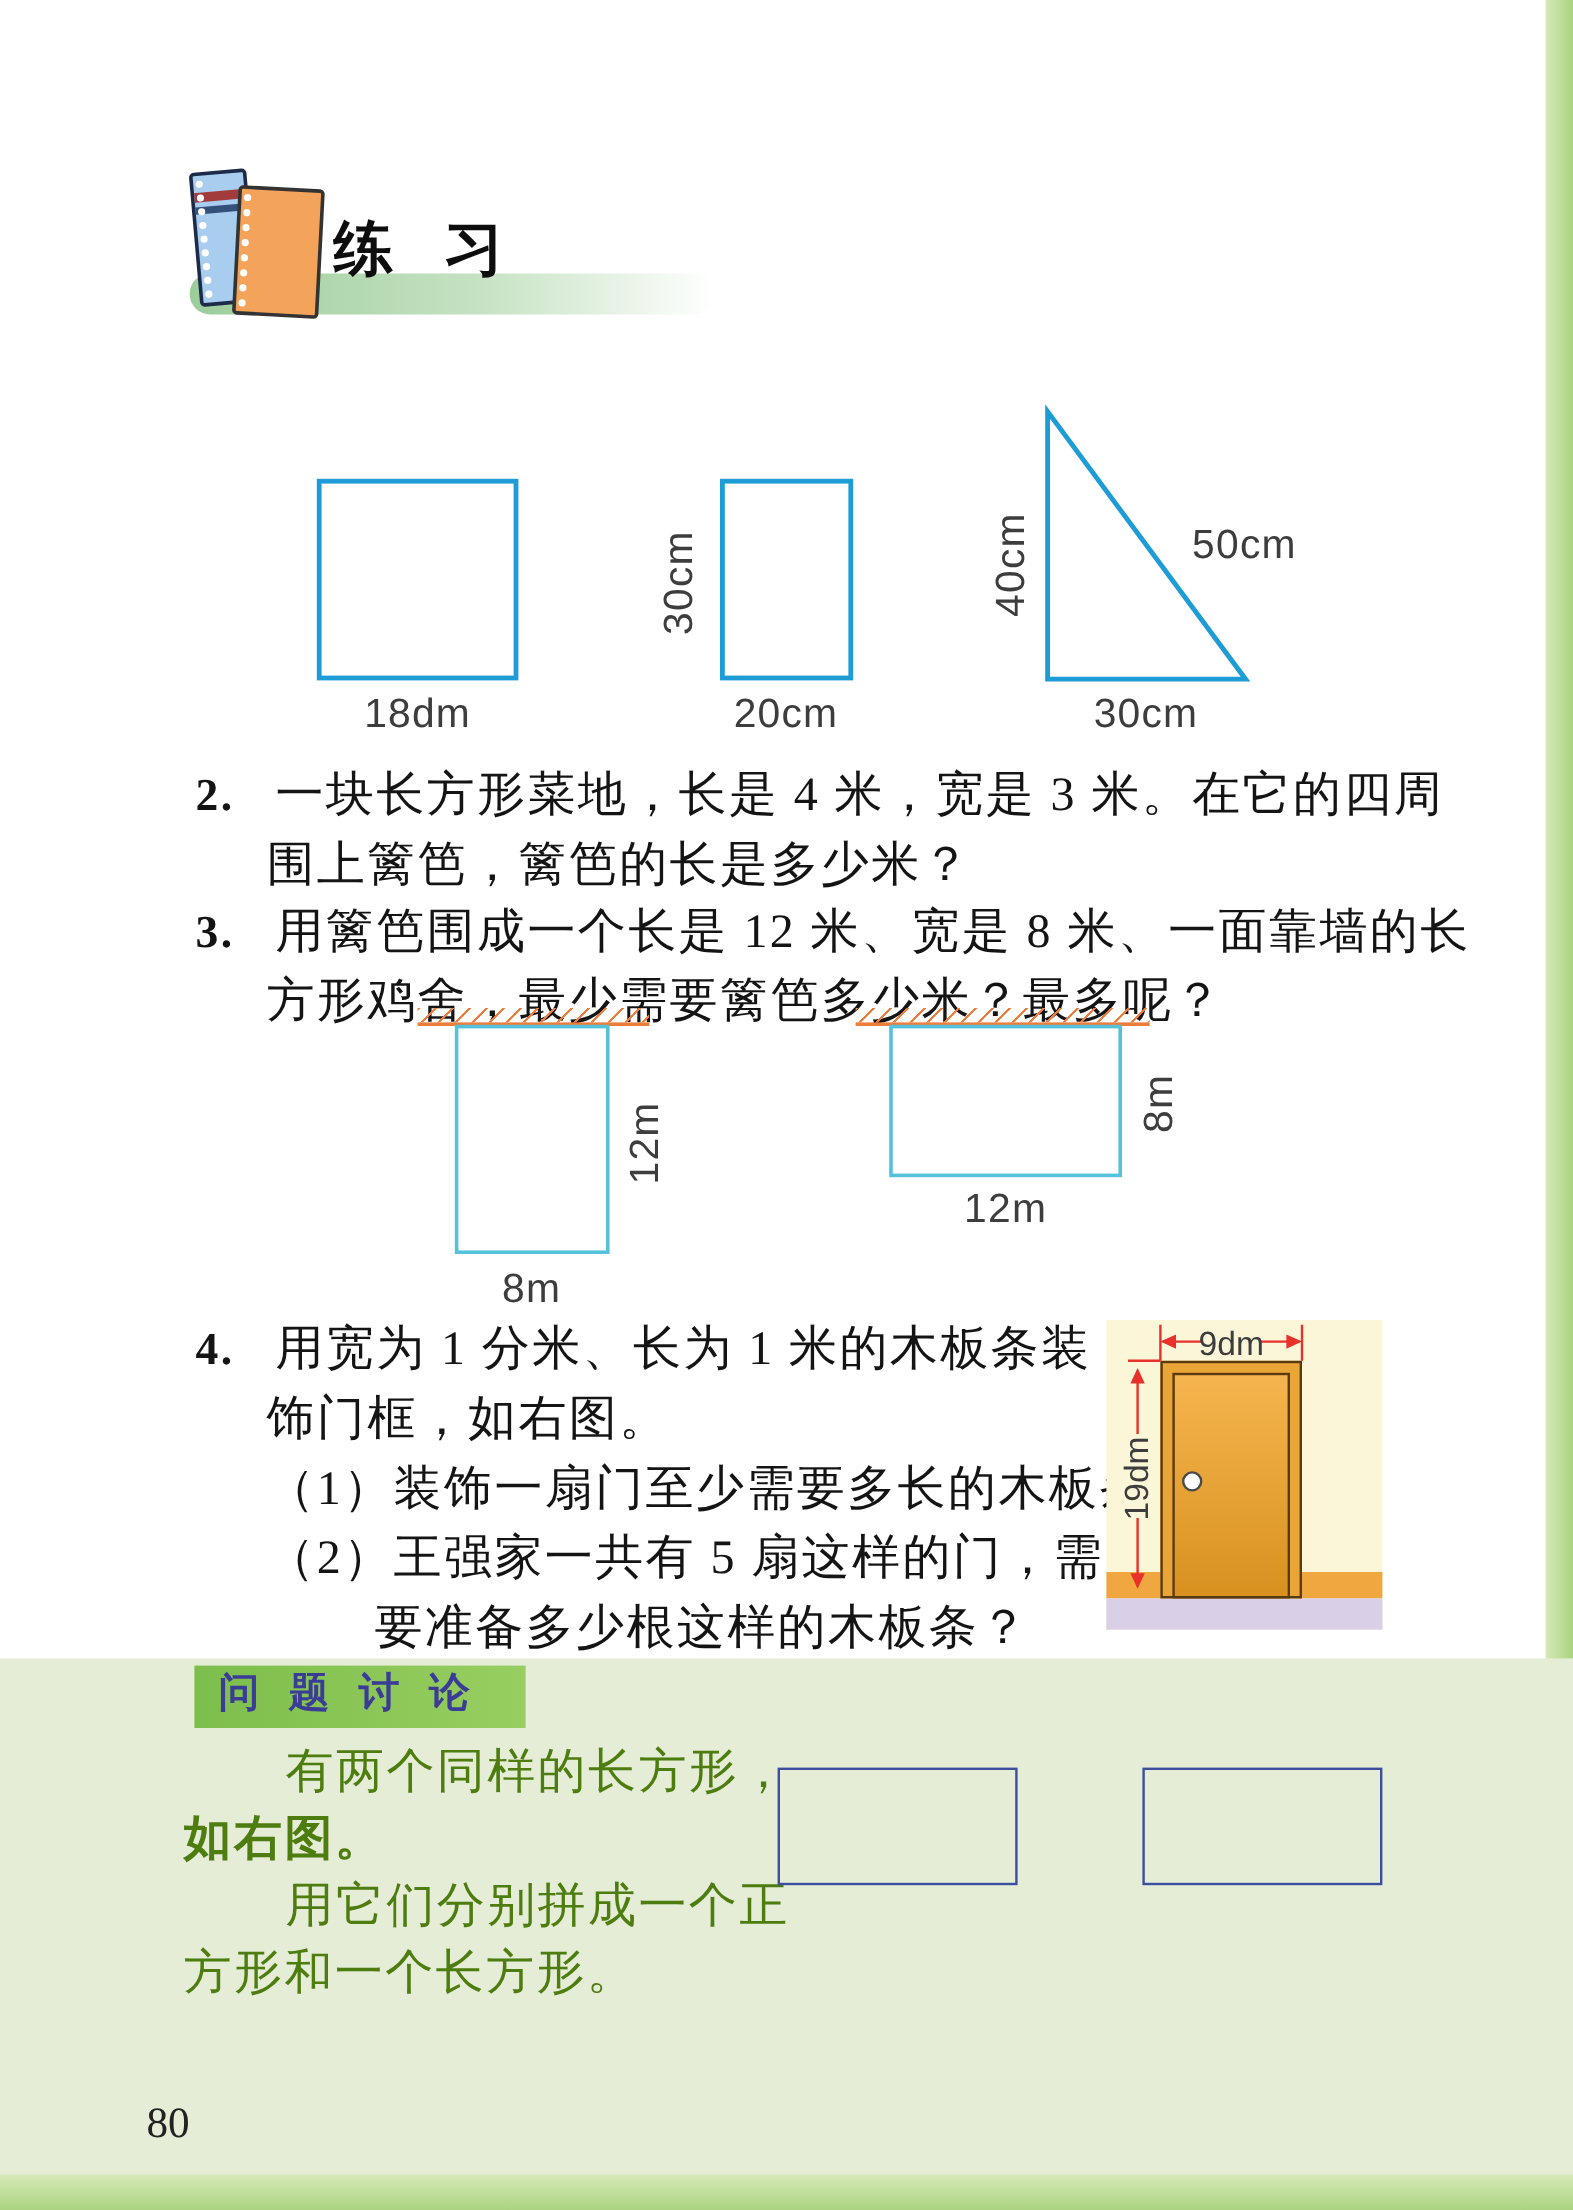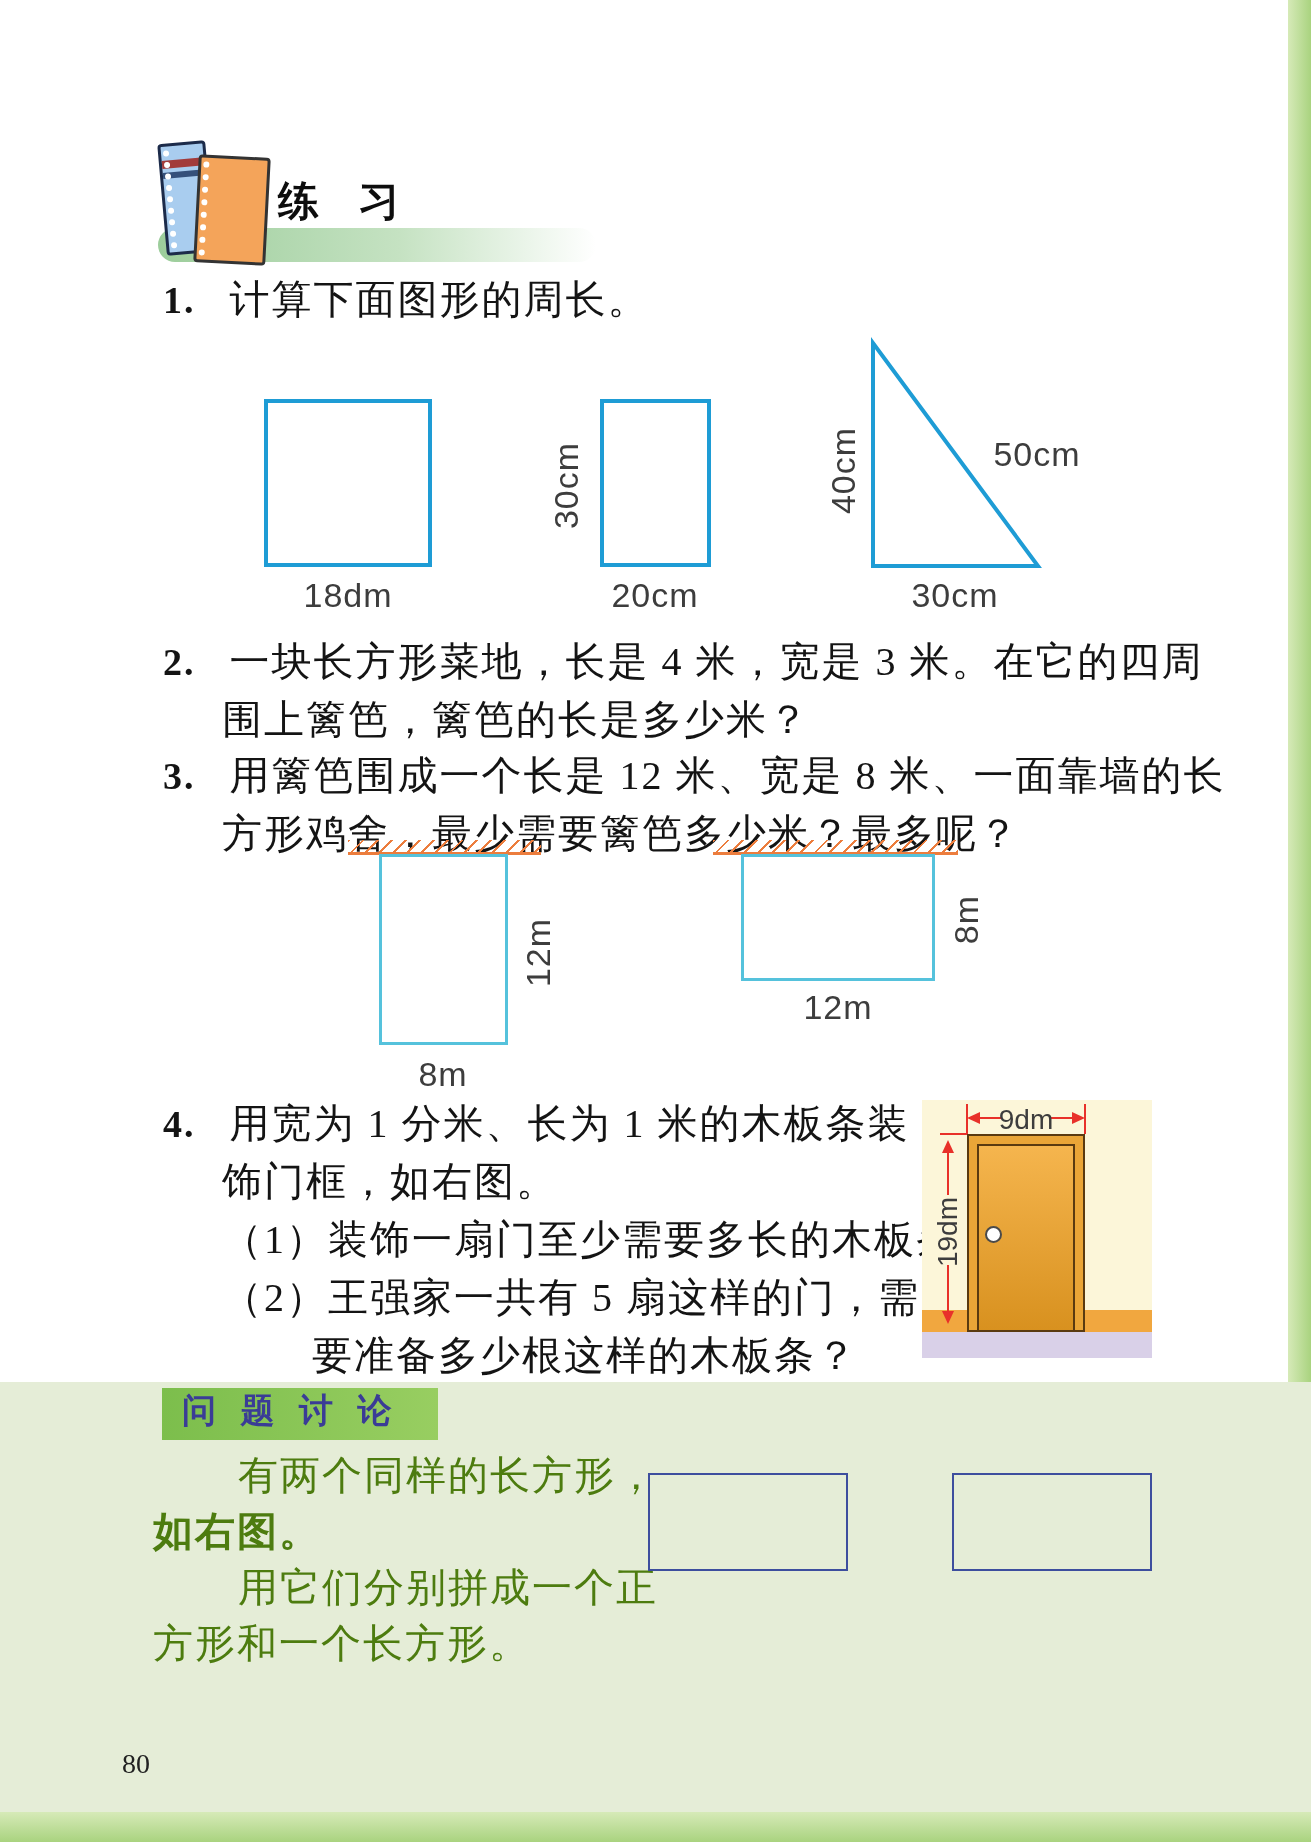--- a/index.html
+++ b/index.html
@@ -14,21 +14,21 @@
   
   .green-bar{left:158px;top:228px;width:438px;height:34px;border-radius:17px;
     background:linear-gradient(90deg,#9ccd9b 0%,#c5e2c2 55%,rgba(255,255,255,0) 100%);}
   .book{border:3px solid #24304d;border-radius:4px;box-sizing:border-box;}
   .book-blue{left:162px;top:142px;width:48px;height:112px;background:#a9cdef;transform:rotate(-5deg);border-color:#1c2b4a;}
   .book-blue .stripe1{position:absolute;left:0;top:14px;width:100%;height:8px;background:#a23b3b;}
   .book-blue .stripe2{position:absolute;left:0;top:26px;width:100%;height:6px;background:#35507a;}
   .book-orange{left:196px;top:156px;width:72px;height:108px;background:#f4a45a;transform:rotate(3deg);border-color:#333;}
   .spiral{position:absolute;left:2px;top:4px;width:0;height:92%;border-left:6px dotted #ffffff;}
   .page-title{left:278px;top:174px;font-family:"Liberation Sans","DejaVu Sans",sans-serif;
-    font-size:41px;font-weight:700;letter-spacing:14px;color:#0d0d0d;}
+    font-size:50px;font-weight:700;letter-spacing:14px;color:#0d0d0d;}
   
   .ptext{font-size:40px;line-height:48px;letter-spacing:2px;color:#141414;white-space:nowrap;}
   .pnum{font-weight:700;font-size:38px;}
   
   .shape{box-sizing:border-box;border:4px solid #1e9cd5;background:transparent;}
   .dimlabel{font-family:"Liberation Sans","DejaVu Sans",sans-serif;font-size:34px;color:#3d3d3d;
     width:130px;text-align:center;letter-spacing:1px;}
   .rot{transform:rotate(-90deg);}
   
   .wall{height:12px;border-bottom:3px solid #ec7d3d;
@@ -43,21 +43,21 @@
     border:2px solid #5a3a10;box-sizing:border-box;}
   .knob{left:63px;top:126px;width:13px;height:13px;border-radius:50%;background:#ffffff;border:2px solid #4a4a4a;}
   .door-dim{font-family:"Liberation Sans","DejaVu Sans",sans-serif;font-size:28px;color:#3d3d3d;width:100px;text-align:center;}
   
   .discuss-bg{left:0;top:1382px;width:1311px;height:460px;background:#e5edd7;}
   .badge{left:162px;top:1388px;width:276px;height:52px;background:linear-gradient(90deg,#7cbe4c,#98ce61);
     display:flex;padding-left:20px;box-sizing:border-box;}
   .badge-text{font-size:34px;font-weight:700;color:#3a3c96;letter-spacing:8px;}
   .dline{font-size:40px;letter-spacing:2px;color:#4d7c0f;white-space:nowrap;}
   .drect{box-sizing:border-box;border:2px solid #3d4e9e;background:transparent;}
-  .pageno{font-size:28px;color:#222;}
+  .pageno{font-size:36px;color:#222;}
   svg{display:block;}
 </style>
 </head>
 <body>
 
 <div class="page">
 
   <div class="abs edge-right"></div>
 
   <div class="abs discuss-bg"></div>
@@ -66,24 +66,20 @@
   <div class="abs book book-blue">
     <span class="stripe1"></span>
     <span class="stripe2"></span>
     <span class="spiral"></span>
   </div>
   <div class="abs book book-orange">
     <span class="spiral"></span>
   </div>
   <div class="abs page-title">练 习</div>
 
-  <div class="abs ptext" style="left:163px;top:276px;">
-    <span class="pnum">1.</span>
-    <span style="margin-left:22px;">计算下面图形的周长。</span>
-  </div>
 
   <div class="abs shape" style="left:264px;top:399px;width:168px;height:168px;"></div>
   <div class="abs dimlabel" style="left:283px;top:576px;">18dm</div>
 
   <div class="abs shape" style="left:600px;top:399px;width:111px;height:168px;"></div>
   <div class="abs dimlabel rot" style="left:501px;top:466px;">30cm</div>
   <div class="abs dimlabel" style="left:590px;top:576px;">20cm</div>
 
   <svg class="abs" style="left:858px;top:328px;" width="200" height="250" viewBox="0 0 200 250">
     <polygon points="15,15 15,238 180,238" fill="none" stroke="#1e9cd5" stroke-width="4"></polygon>

